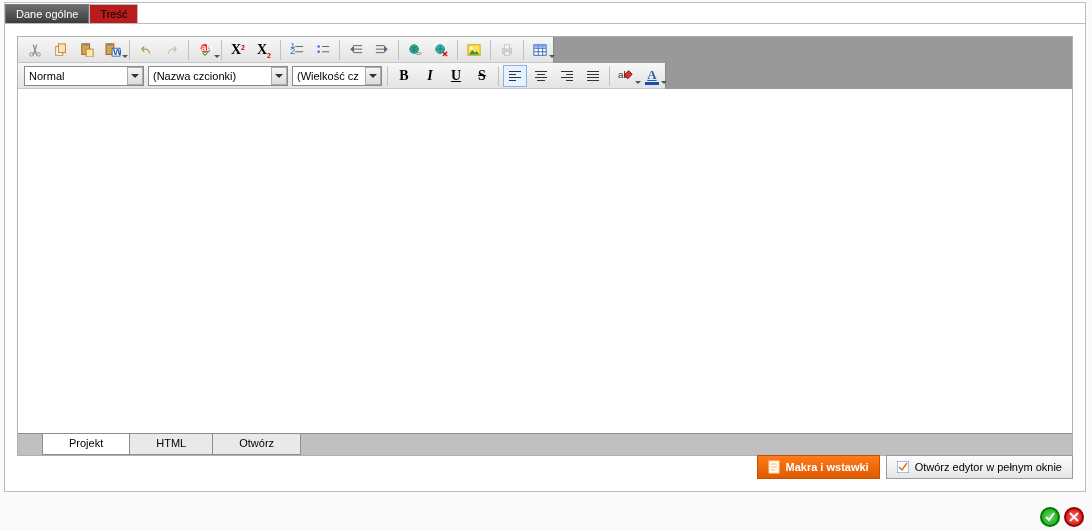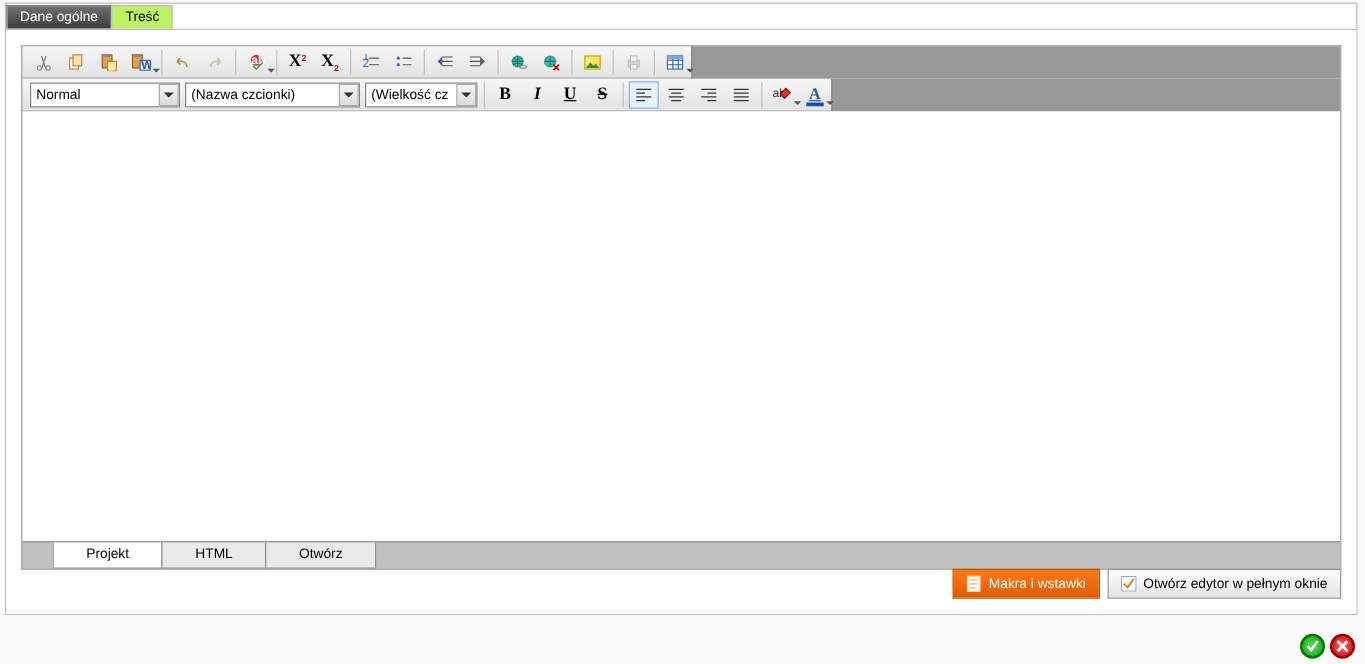--- a/index.html
+++ b/index.html
@@ -2,21 +2,21 @@
 <html><head>
 <meta charset="utf-8">
 <style>
   * { box-sizing: border-box; margin: 0; padding: 0; font-family: Tahoma, Arial, sans-serif; font-size: 11px; }
   body { background: #fafafa; width: 1092px; height: 531px; position: relative; overflow: hidden; }
 
   .outer-frame { position: absolute; left: 4px; top: 2px; width: 1082px; height: 490px; background: #fff; border: 1px solid #bdbdbd; }
   .tab-bar { height: 20px; display: flex; align-items: flex-end; }
   .tab { padding: 3px 10px; border: 1px solid #777; border-bottom: none; color: #fff; cursor: pointer; }
   .tab.inactive { background: linear-gradient(#6f6f6f,#3c3c3c); }
-  .tab.active { background: #bef264; color: #000; border-color: #bbb; }
+  .tab.active { background: #b91c1c; color: #000; border-color: #bbb; }
   .tab-content { position: absolute; left: 0; top: 20px; right: 0; bottom: 0; border-top: 1px solid #bbb; background: #fff; padding: 12px; }
 
   .editor-box { width: 100%; height: 420px; border: 1px solid #b0b0b0; background: #999; display: flex; flex-direction: column; }
 
   .toolbar-row { display: flex; align-items: center; height: 26px; background: #eee; border-bottom: 1px solid #c5c5c5; padding-left: 4px; gap: 0; }
   .toolbar-row.row1 { background: linear-gradient(#f7f7f7,#e3e3e3); }
   .toolbar-row.row2 { background: linear-gradient(#f7f7f7,#e3e3e3); }
   .tail { flex: 1; height: 26px; background: #999; border-left: 1px solid #888; }
 
   .tbtn { width: 24px; height: 22px; display: flex; align-items: center; justify-content: center; cursor: pointer; border: 1px solid transparent; margin: 0 1px; position: relative; }
@@ -28,21 +28,21 @@
   .dd .dd-arrow::after { content:""; border-left: 4px solid transparent; border-right: 4px solid transparent; border-top: 4px solid #333; }
 
   .canvas { flex: 1; background: #fff; }
   .bottom-tabs { height: 22px; background: #c0c0c0; display: flex; align-items: flex-start; border-top: 1px solid #8f8f8f; }
   .btab { height: 21px; padding: 3px 26px; border: 1px solid #8f8f8f; border-top: none; background: #e9e9e9; margin-left: -1px; cursor: pointer; }
   .btab:first-child { margin-left: 24px; }
   .btab.active { background: #fff; }
 
   .bottom-buttons { position: absolute; right: 12px; bottom: 12px; display: flex; gap: 6px; }
   .btn { height: 24px; display: flex; align-items: center; padding: 0 10px; border: 1px solid #999; cursor: pointer; }
-  .btn.orange { background: linear-gradient(#ff7a1a,#e05a00); color: #fff; border-color: #c45000; }
+  .btn.orange { background: linear-gradient(#ff7a1a,#e05a00); color: #fff; border-color: #c45000; font-weight: bold; }
   .btn.gray { background: linear-gradient(#fdfdfd,#e5e5e5); }
   .btn .ic { margin-right: 6px; }
 
   .corner-icons { position: absolute; right: 8px; bottom: 4px; display: flex; gap: 4px; }
   .ci { width: 20px; height: 20px; border-radius: 50%; border: 2px solid; display: flex; align-items: center; justify-content: center; font-weight: bold; font-size: 14px; color: #fff; }
   .ci.ok { background: radial-gradient(#6ed46e,#0a0); border-color: #070; }
   .ci.cancel { background: radial-gradient(#ff6a6a,#c00); border-color: #900; position: relative; }
 
   
   svg { display: block; }

